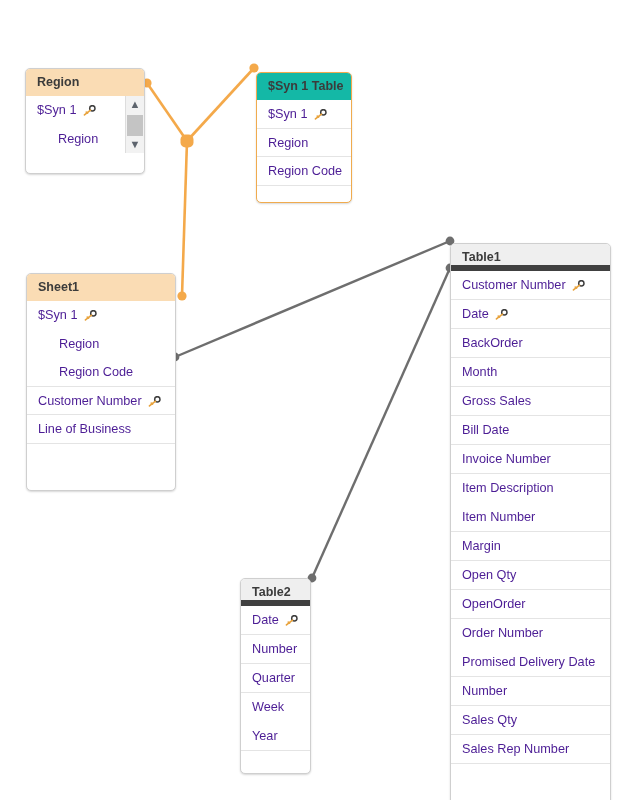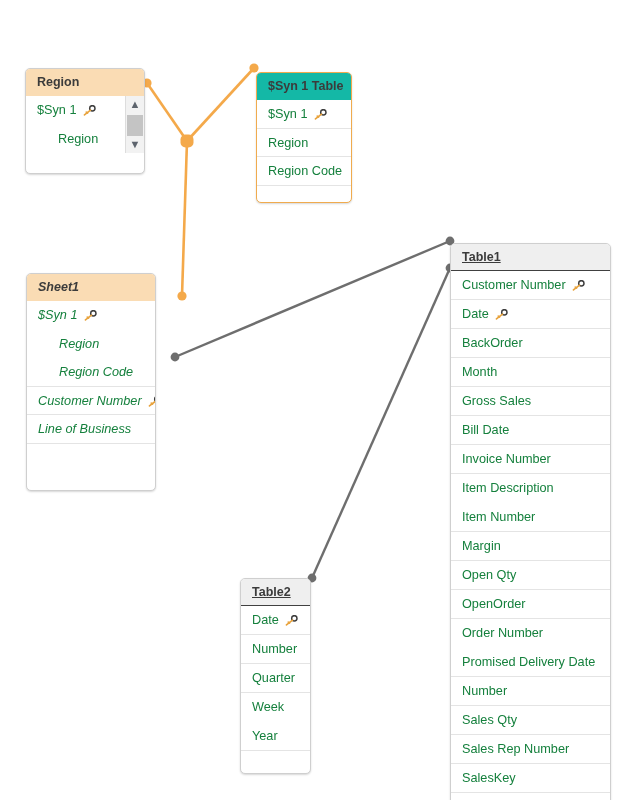--- a/index.html
+++ b/index.html
@@ -52,35 +52,35 @@
     font-size: 12.5px;
     font-weight: bold;
     color: #3b3b3b;
     padding: 0 11px;
     line-height: 27px;
     height: 27px;
     box-sizing: border-box;
     white-space: nowrap;
     overflow: hidden;
   }
-  .hd-grey   { background: #efefef; border-bottom: 1px solid #404040; text-decoration: underline; }
+  .hd-grey   { background: #efefef; border-bottom: 6px solid #404040; }
   .hd-peach  { background: #fadcb4; }
   .hd-orange { background: #14b8a6; }
 
   .rows { position: relative; }
 
   .row {
     position: relative;
     height: 28.6px;
     line-height: 28.6px;
     box-sizing: border-box;
     border-bottom: 1px solid #e4e4e4;
     padding: 0 11px;
     font-size: 12.7px;
-    color: #15803d;
+    color: #4c1d95;
     white-space: nowrap;
     overflow: hidden;
   }
   .row.indent { padding-left: 32px; border-bottom: 0; }
   .row.nb { border-bottom: 0; }
   .row.tall { height: 29px; line-height: 29px; }
   .row.empty { height: 20px; border-bottom: 0; }
 
   .keyico {
     display: inline-block;
@@ -183,21 +183,21 @@
       <div class="row">
         <span>Region</span>
       </div>
       <div class="row">
         <span>Region Code</span>
       </div>
       <div class="row empty"></div>
     </div>
   </div>
 
-  <div class="tbl" id="t-sheet1" style="left:26px; top:233px; width:130px; height:218px;font-style:italic;">
+  <div class="tbl" id="t-sheet1" style="left:26px; top:233px; width:150px; height:218px;">
     <div class="tbl-hd hd-peach">Sheet1</div>
     <div class="rows">
       <div class="row nb">
         <span>$Syn 1</span><span class="keyico"><svg viewBox="0 0 16 14" width="13" height="11" aria-hidden="true">
               <circle cx="11.6" cy="4.2" r="3.4" fill="none" stroke="#3d3d3d" stroke-width="1.9"></circle>
               <path d="M9.3 6.6 L1.6 12.6" stroke="#e8a33d" stroke-width="2.1" stroke-linecap="round" fill="none"></path>
               <path d="M3.9 9.0 L5.6 10.2" stroke="#e8a33d" stroke-width="2.1" stroke-linecap="round" fill="none"></path>
             </svg></span>
       </div>
       <div class="row indent">
@@ -245,21 +245,20 @@
       <div class="row tall nb"><span>Item Description</span></div>
       <div class="row tall"><span>Item Number</span></div>
       <div class="row tall"><span>Margin</span></div>
       <div class="row tall"><span>Open Qty</span></div>
       <div class="row tall"><span>OpenOrder</span></div>
       <div class="row tall nb"><span>Order Number</span></div>
       <div class="row tall"><span>Promised Delivery Date</span></div>
       <div class="row tall"><span>Number</span></div>
       <div class="row tall"><span>Sales Qty</span></div>
       <div class="row tall"><span>Sales Rep Number</span></div>
-      <div class="row tall"><span>SalesKey</span></div>
       <div class="row empty"></div>
     </div>
   </div>
 
   <div class="tbl" id="t-table2" style="left:240px; top:538px; width:71px; height:196px;">
     <div class="tbl-hd hd-grey">Table2</div>
     <div class="rows">
       <div class="row tall">
         <span>Date</span><span class="keyico"><svg viewBox="0 0 16 14" width="13" height="11" aria-hidden="true">
               <circle cx="11.6" cy="4.2" r="3.4" fill="none" stroke="#3d3d3d" stroke-width="1.9"></circle>

